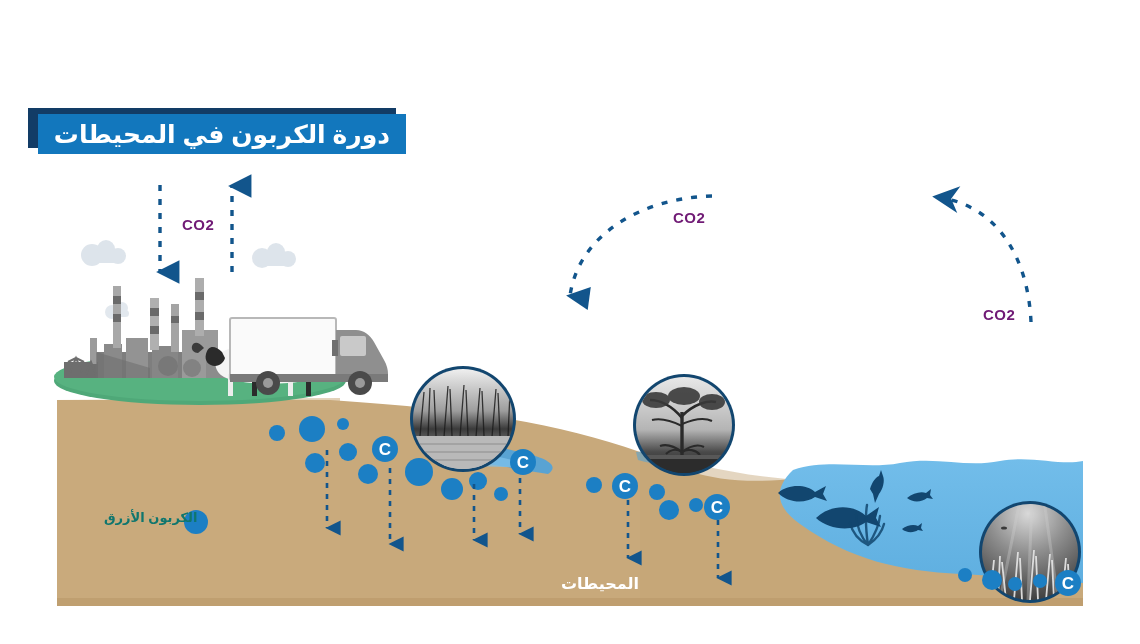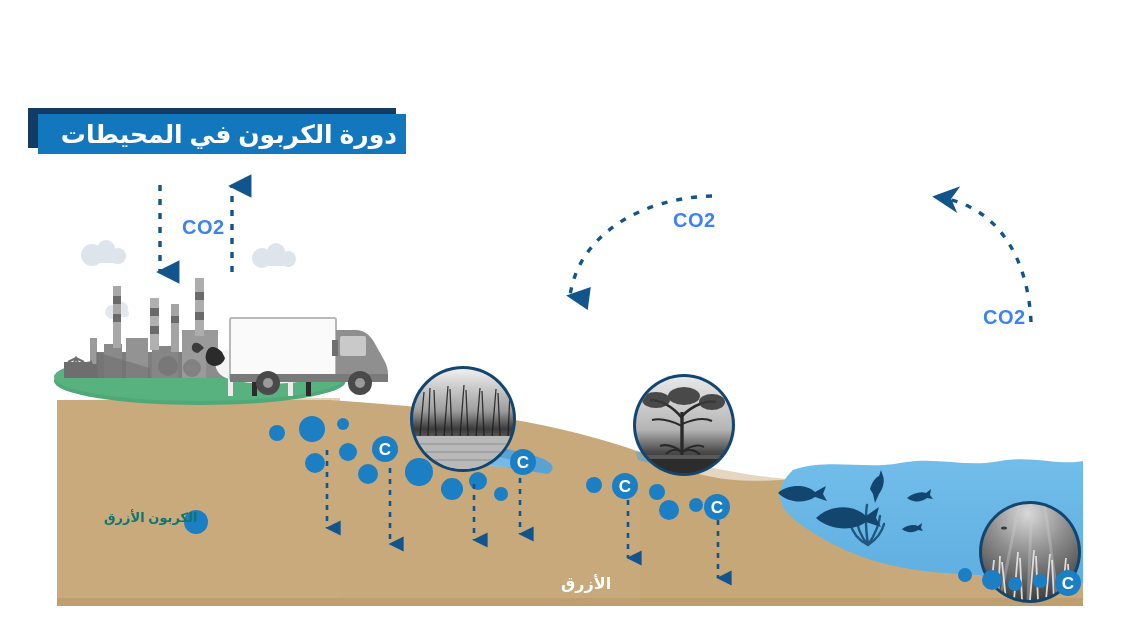--- a/index.html
+++ b/index.html
@@ -42,28 +42,27 @@
     display:flex;
     align-items:center;
     justify-content:center;
     direction:rtl;
     color:#ffffff;
     font-size:25px;
     font-weight:bold;
     letter-spacing:0px;
     line-height:1;
     white-space:nowrap;
-    padding-left:7px;
   }
 
   
   .co2-label{
     position:absolute;
-    color:#3b82f6;
-    font-size:20px;
+    color:#701a75;
+    font-size:15px;
     font-weight:bold;
     letter-spacing:.5px;
     white-space:nowrap;
   }
   #co2-left{ left:182px; top:216px; }
   #co2-mid { left:673px; top:209px; }
   #co2-right{ left:983px; top:306px; }
 
   
   .scene-label{
@@ -402,15 +401,15 @@
     <div class="title-shadow"></div>
     <div class="title-plate"></div>
     <div class="title-text">دورة الكربون في المحيطات</div>
   </div>
 
   <div class="co2-label" id="co2-left">CO2</div>
   <div class="co2-label" id="co2-mid">CO2</div>
   <div class="co2-label" id="co2-right">CO2</div>
 
   <div class="scene-label" id="label-blue-carbon">الكربون الأزرق</div>
-  <div class="scene-label" id="label-sediment">الأزرق</div>
+  <div class="scene-label" id="label-sediment">المحيطات</div>
 
 </div>
 
 </body></html>

